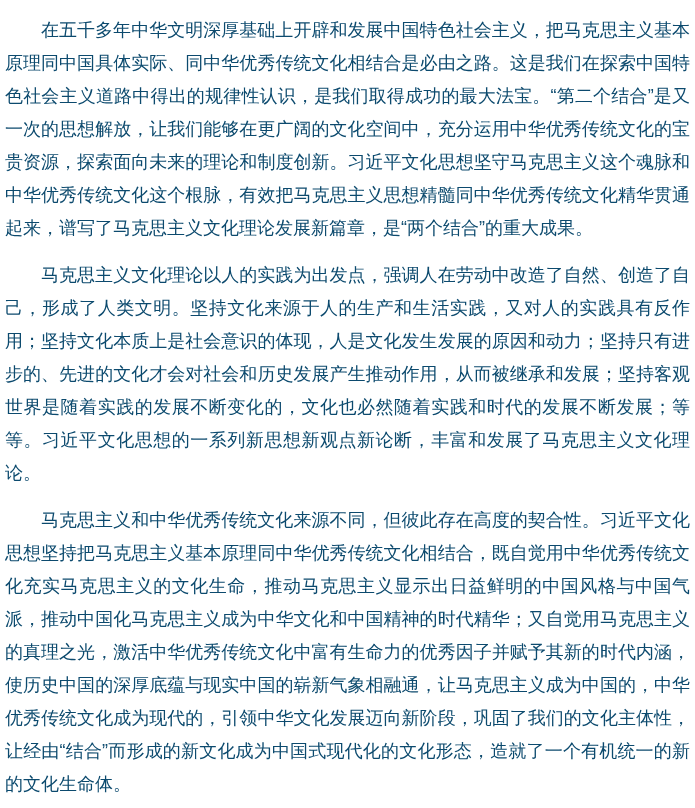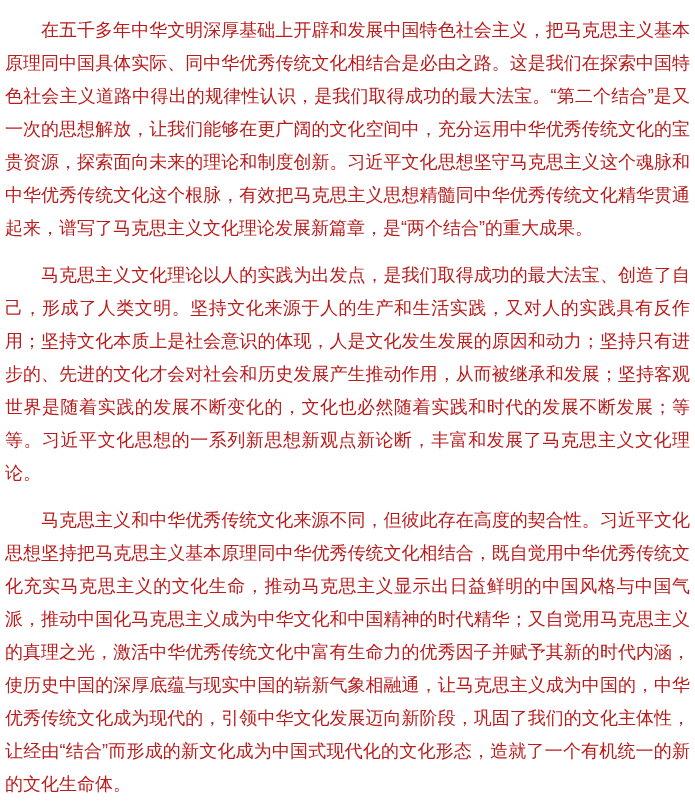--- a/index.html
+++ b/index.html
@@ -25,17 +25,17 @@
       font-size: 18px;
       line-height: 33px;
       text-align: justify;
       text-indent: 2em;
       word-break: break-all;
     }
   </style>
 </head>
 <body style="background: rgb(255, 255, 255);">
 
-<main class="doc" style="color: #b91c1c;">
+<main class="doc" style="color: #0c4a6e;">
   <p>在五千多年中华文明深厚基础上开辟和发展中国特色社会主义，把马克思主义基本原理同中国具体实际、同中华优秀传统文化相结合是必由之路。这是我们在探索中国特色社会主义道路中得出的规律性认识，是我们取得成功的最大法宝。“第二个结合”是又一次的思想解放，让我们能够在更广阔的文化空间中，充分运用中华优秀传统文化的宝贵资源，探索面向未来的理论和制度创新。习近平文化思想坚守马克思主义这个魂脉和中华优秀传统文化这个根脉，有效把马克思主义思想精髓同中华优秀传统文化精华贯通起来，谱写了马克思主义文化理论发展新篇章，是“两个结合”的重大成果。</p>
-  <p>马克思主义文化理论以人的实践为出发点，是我们取得成功的最大法宝、创造了自己，形成了人类文明。坚持文化来源于人的生产和生活实践，又对人的实践具有反作用；坚持文化本质上是社会意识的体现，人是文化发生发展的原因和动力；坚持只有进步的、先进的文化才会对社会和历史发展产生推动作用，从而被继承和发展；坚持客观世界是随着实践的发展不断变化的，文化也必然随着实践和时代的发展不断发展；等等。习近平文化思想的一系列新思想新观点新论断，丰富和发展了马克思主义文化理论。</p>
+  <p>马克思主义文化理论以人的实践为出发点，强调人在劳动中改造了自然、创造了自己，形成了人类文明。坚持文化来源于人的生产和生活实践，又对人的实践具有反作用；坚持文化本质上是社会意识的体现，人是文化发生发展的原因和动力；坚持只有进步的、先进的文化才会对社会和历史发展产生推动作用，从而被继承和发展；坚持客观世界是随着实践的发展不断变化的，文化也必然随着实践和时代的发展不断发展；等等。习近平文化思想的一系列新思想新观点新论断，丰富和发展了马克思主义文化理论。</p>
   <p>马克思主义和中华优秀传统文化来源不同，但彼此存在高度的契合性。习近平文化思想坚持把马克思主义基本原理同中华优秀传统文化相结合，既自觉用中华优秀传统文化充实马克思主义的文化生命，推动马克思主义显示出日益鲜明的中国风格与中国气派，推动中国化马克思主义成为中华文化和中国精神的时代精华；又自觉用马克思主义的真理之光，激活中华优秀传统文化中富有生命力的优秀因子并赋予其新的时代内涵，使历史中国的深厚底蕴与现实中国的崭新气象相融通，让马克思主义成为中国的，中华优秀传统文化成为现代的，引领中华文化发展迈向新阶段，巩固了我们的文化主体性，让经由“结合”而形成的新文化成为中国式现代化的文化形态，造就了一个有机统一的新的文化生命体。</p>
 </main>
 
 </body></html>

